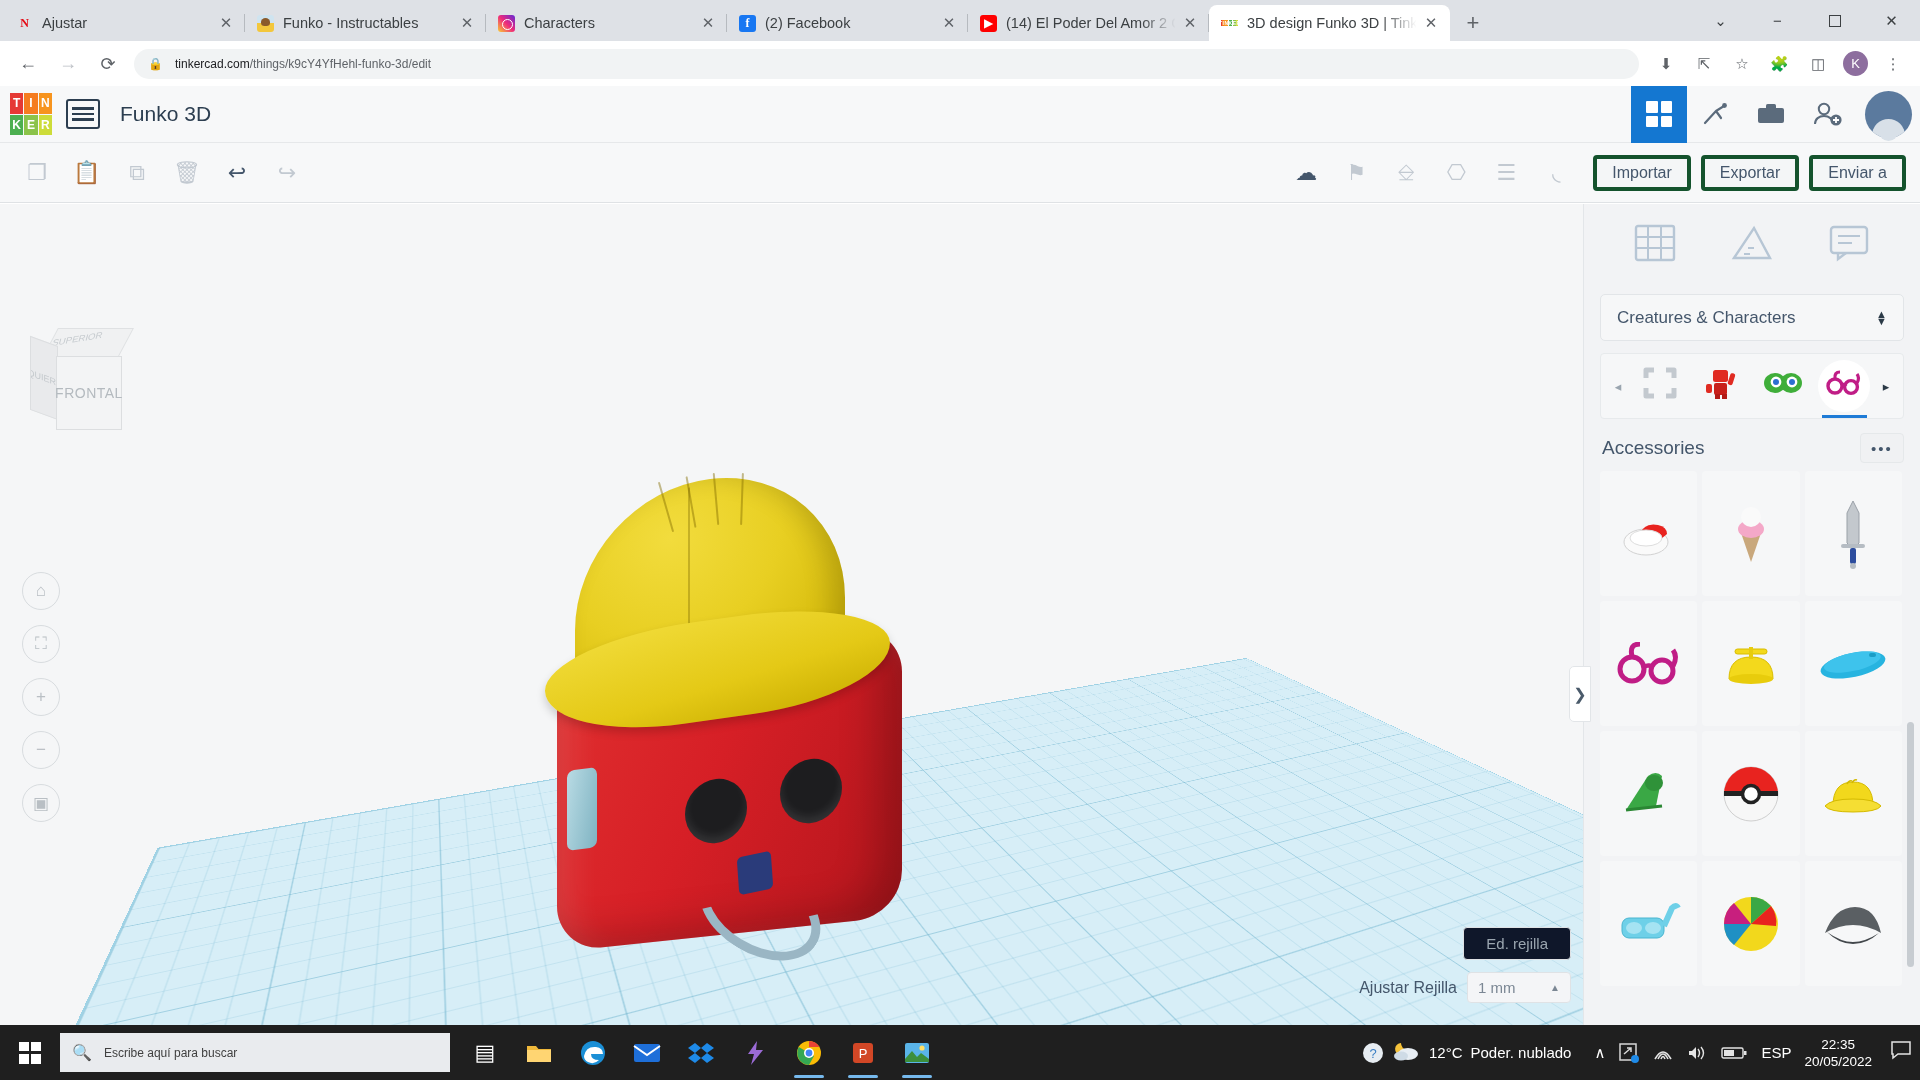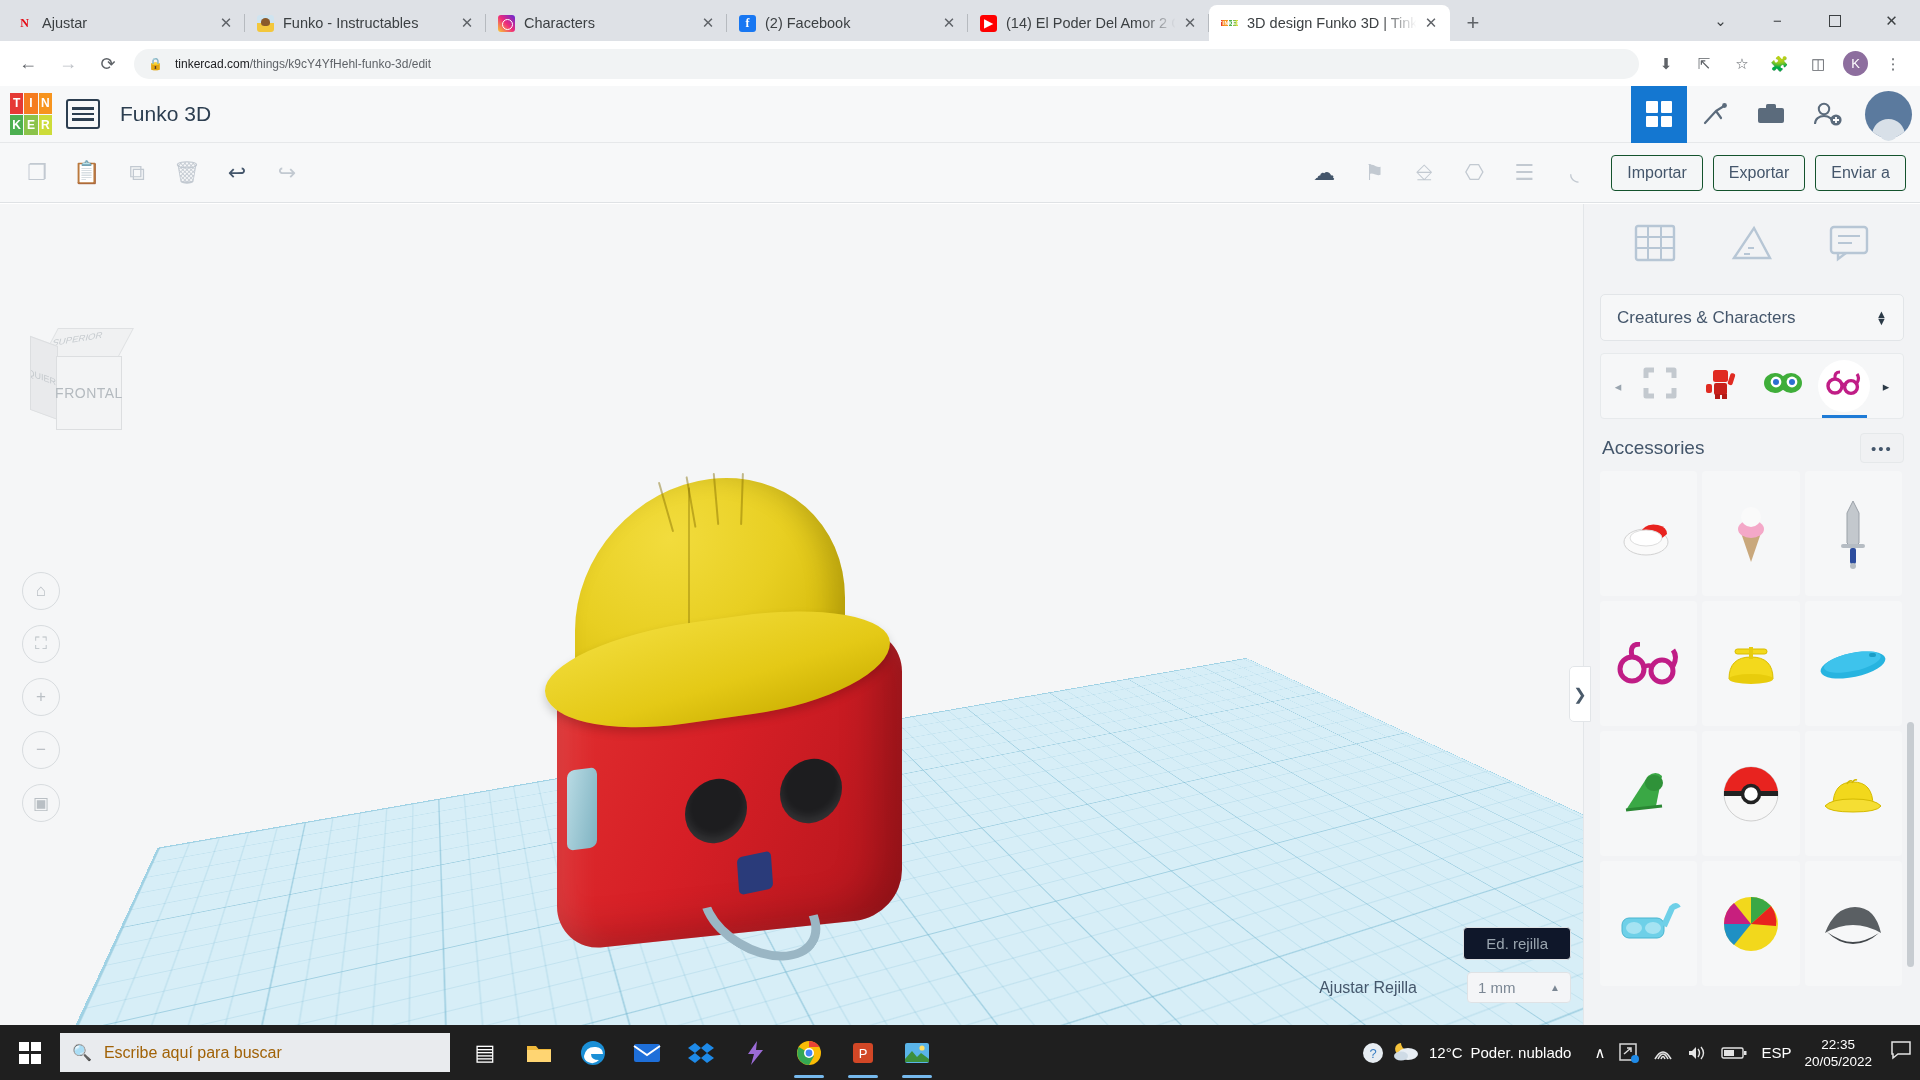--- a/index.html
+++ b/index.html
@@ -245,21 +245,21 @@
     color: #c2c9d1;
     font-size: 22px;
     margin-right: 4px;
   }
   .tt-icon.dark { color: #44566b; }
   .tt-sep { flex: 1 1 auto; }
   .tt-right-group { display: flex; align-items: center; }
   .tt-btn {
     height: 36px;
     padding: 0 15px;
-    border: 1px solid #14532d;
+    border: 4px solid #14532d;
     background: #f4f6f7;
     border-radius: 4px;
     color: #44566b;
     font-size: 16px;
     display: flex; align-items: center;
     margin-left: 10px;
   }
 
   
   .workspace {
@@ -419,21 +419,21 @@
   .ed-rejilla {
     display: inline-block;
     padding: 7px 22px;
     border: 1px solid #dfe2e5;
     border-radius: 4px;
     background: #0f172a;
     color: #9aa5af;
     font-size: 15px;
     margin-bottom: 12px;
   }
-  .ajustar { display: flex; align-items: center; justify-content: flex-end; gap: 40px; }
+  .ajustar { display: flex; align-items: center; justify-content: flex-end; }
   .ajustar .lbl { font-size: 16px; color: #44566b; margin-right: 10px; }
   .ajustar .sel {
     width: 104px; height: 31px;
     border: 1px solid #dfe2e5; border-radius: 4px;
     background: #f4f5f7;
     display: flex; align-items: center; justify-content: space-between;
     padding: 12px 10px;
     font-size: 15px; color: #7b8794;
   }
 
@@ -564,21 +564,21 @@
   }
   .winlogo i { background: #fff; display:block; }
   .tb-search {
     width: 390px; height: 39px;
     background: #e9ebee;
     display: flex; align-items: center;
     padding: 0 12px;
     margin-right: 8px;
   }
   .tb-search .mag { font-size: 16px; color: #2b2b2b; margin-right: 12px; }
-  .tb-search .ph { font-size: 16px; color: #a16207; }
+  .tb-search .ph { font-size: 12px; color: #404040; }
   .tb-task {
     width: 54px; height: 55px;
     display: flex; align-items: center; justify-content: center;
     font-size: 22px;
     position: relative;
   }
   .tb-task.run:after {
     content: ""; position: absolute; left: 12px; right: 12px; bottom: 2px;
     height: 3px; background: #76b9ed; border-radius: 2px;
   }

